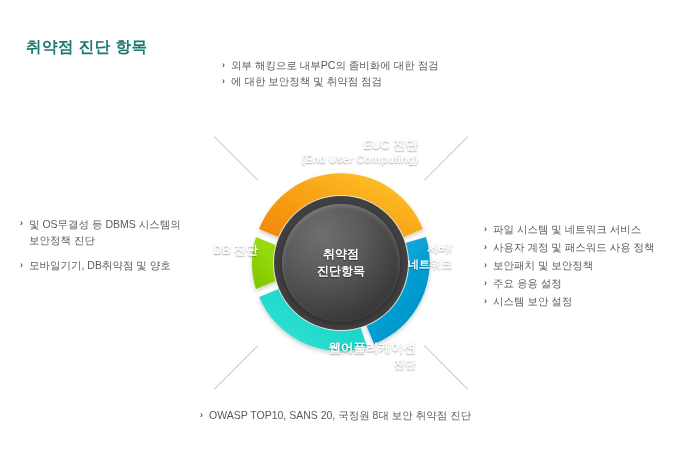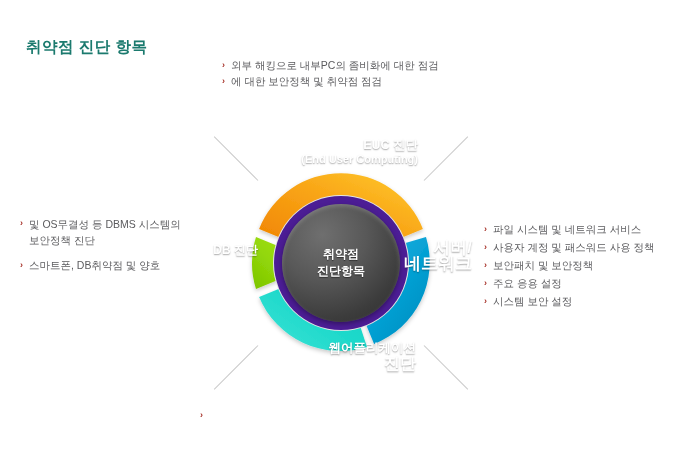--- a/index.html
+++ b/index.html
@@ -28,44 +28,44 @@
   #ann-bottom{left:200px;top:408px;}
 
   
   .leader{position:absolute;background:#c9c9c9;height:1px;transform-origin:0 50%;}
 
   
   #donut-wrap{position:absolute;left:225px;top:147px;width:232px;height:232px;}
   #donut-svg{position:absolute;left:0;top:0;}
   #hub{
     position:absolute;left:49px;top:49px;width:134px;height:134px;border-radius:50%;
-    background:#4c1d95;
+    background:#404040;
     box-shadow:0 0 0 1px #e4e4e4;
   }
   #hub-inner{
     position:absolute;left:8px;top:8px;width:118px;height:118px;border-radius:50%;
     background:radial-gradient(circle at 34% 26%, #6f6f6f 0%, #585858 38%, #3c3c3c 72%, #2c2c2c 100%);
     box-shadow:inset 0 2px 4px rgba(255,255,255,.20), 0 2px 5px rgba(0,0,0,.35);
     display:flex;flex-direction:column;align-items:center;justify-content:center;
   }
   #hub-inner div{
     color:#ffffff;font-size:12px;font-weight:bold;line-height:17px;
     text-shadow:0 1px 1px rgba(0,0,0,.5);
   }
   
   .seg-label{
     position:absolute;text-align:right;color:#ffffff;font-weight:bold;
     text-shadow:0 1px 1.5px rgba(0,0,0,.35);pointer-events:none;
   }
   #label-euc{left:258px;top:138px;width:160px;font-size:12.5px;line-height:15px;}
   #label-euc .sub{font-size:11px;font-weight:bold;line-height:12px;}
   #label-db{left:196px;top:243px;width:62px;font-size:12px;line-height:15px;}
-  #label-srv{left:398px;top:240px;width:74px;font-size:17px;line-height:16px;}
+  #label-srv{left:378px;top:240px;width:74px;font-size:11px;line-height:16px;}
   #label-web{left:256px;top:340px;width:160px;font-size:12.5px;line-height:16px;}
-  #label-web .sub{font-size:16px;}
+  #label-web .sub{font-size:11px;}
 </style>
 </head>
 <body>
 
 <div id="page-title">취약점 진단 항목</div>
 
 <div class="leader" style="left:258px;top:180px;width:62px;transform:rotate(-135deg);"></div>
 <div class="leader" style="left:424px;top:180px;width:62px;transform:rotate(-45deg);"></div>
 <div class="leader" style="left:258px;top:345px;width:62px;transform:rotate(135deg);"></div>
 <div class="leader" style="left:424px;top:345px;width:62px;transform:rotate(45deg);"></div>
@@ -171,21 +171,21 @@
     <span class="bullet">›</span>
   </div>
   <div class="row cont">
     <span>및 OS무결성 등 DBMS 시스템의</span>
   </div>
   <div class="row cont">
     <span>보안정책 진단</span>
   </div>
   <div class="row grp2">
     <span class="bullet">›</span>
-    <span>스마트폰, DB취약점 및 양호</span>
+    <span>모바일기기, DB취약점 및 양호</span>
   </div>
 </div>
 
 <div class="ann" id="ann-right">
   <div class="row">
     <span class="bullet">›</span>
     <span>파일 시스템 및 네트워크 서비스</span>
   </div>
   <div class="row">
     <span class="bullet">›</span>
@@ -201,14 +201,15 @@
   </div>
   <div class="row">
     <span class="bullet">›</span>
     <span>시스템 보안 설정</span>
   </div>
 </div>
 
 <div class="ann" id="ann-bottom">
   <div class="row">
     <span class="bullet">›</span>
+    <span>OWASP TOP10, SANS 20, 국정원 8대 보안 취약점 진단</span>
   </div>
 </div>
 
 </body></html>

